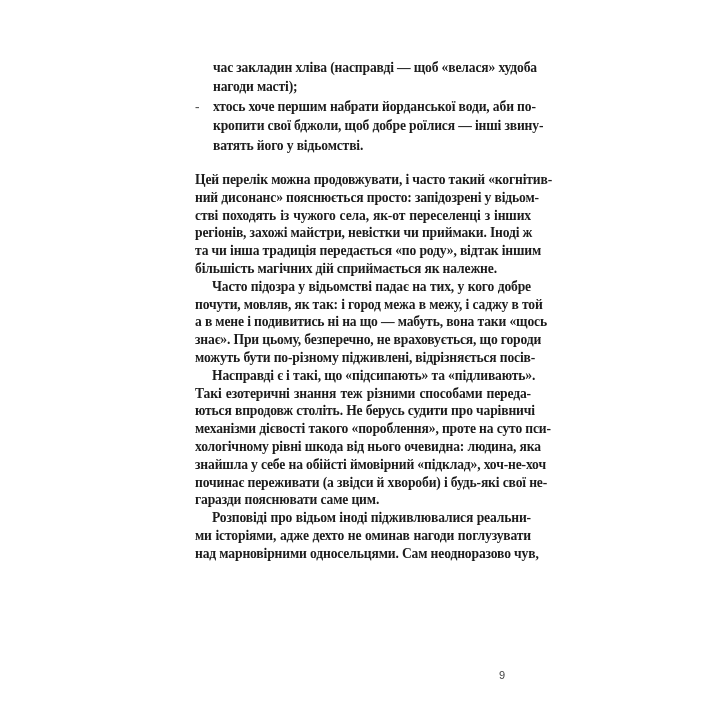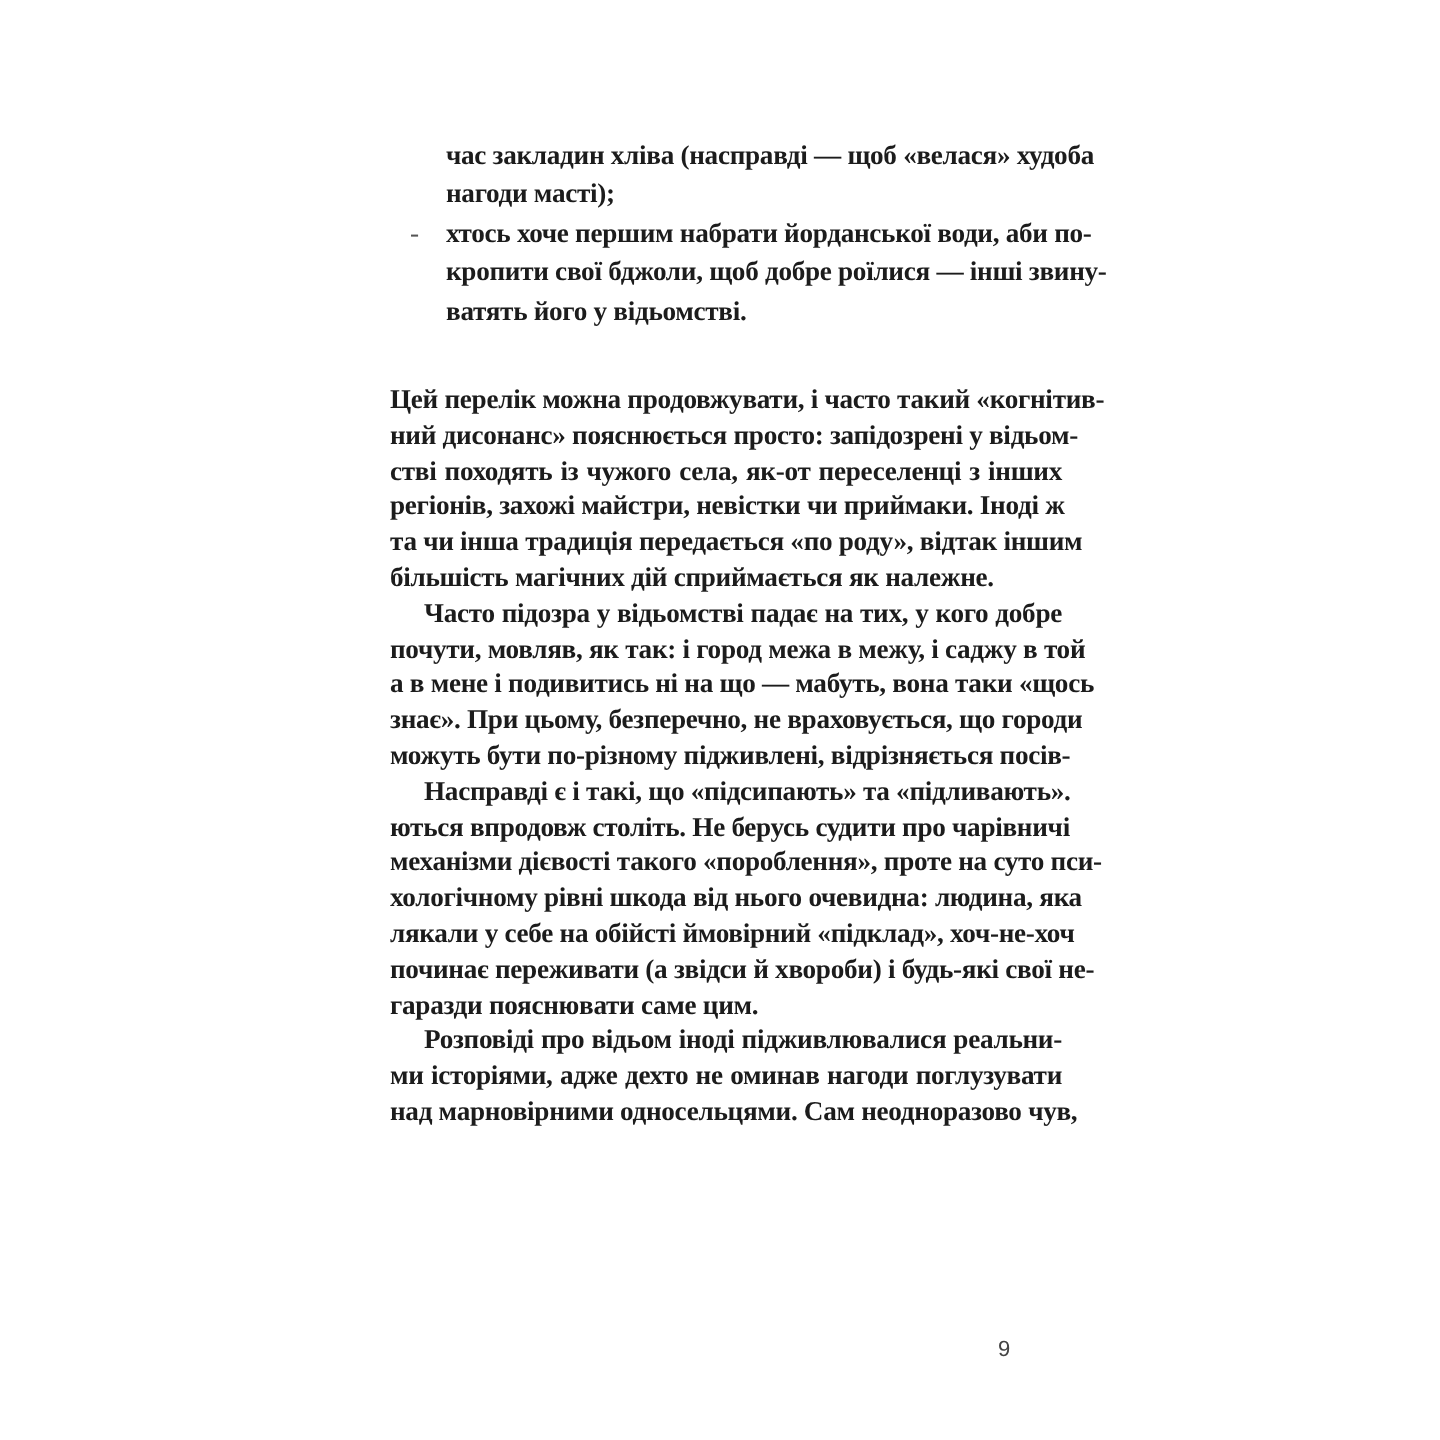--- a/index.html
+++ b/index.html
@@ -4,21 +4,21 @@
 <style>
   html, body { margin: 0; padding: 0; }
   body {
     width: 720px; height: 720px; background: #ffffff; position: relative; overflow: hidden;
     font-family: "Liberation Serif", "DejaVu Serif", serif;
     color: #1c1c1c;
   }
   .page {
     position: absolute; left: 195px; top: 58px; width: 336px;
   }
-  .list { margin: 10px; padding: 0; list-style: none; }
+  .list { margin: 0; padding: 0; list-style: none; }
   .list-item {
     position: relative; padding-left: 18px;
     font-size: 13.6px; line-height: 19.4px; text-align: justify; text-align-last: left;
   }
   .dash {
     position: absolute; left: 0; top: 0; color: #555;
   }
   .line {
     display: block; white-space: nowrap; text-align: justify; text-align-last: justify;
     font-size: 13.6px; height: 17.8px; line-height: 17.8px; letter-spacing: -0.15px;
@@ -64,24 +64,25 @@
   <div class="paragraph">
     <span class="line indent">Часто підозра у відьомстві падає на тих, у кого добре</span>
     <span class="line">почути, мовляв, як так: і город межа в межу, і саджу в той</span>
     <span class="line">а в мене і подивитись ні на що — мабуть, вона таки «щось</span>
     <span class="line">знає». При цьому, безперечно, не враховується, що городи</span>
     <span class="line">можуть бути по-різному підживлені, відрізняється посів-</span>
   </div>
 
   <div class="paragraph">
     <span class="line indent">Насправді є і такі, що «підсипають» та «підливають».</span>
+    <span class="line">Такі езотеричні знання теж різними способами переда-</span>
     <span class="line">ються впродовж століть. Не берусь судити про чарівничі</span>
     <span class="line">механізми дієвості такого «пороблення», проте на суто пси-</span>
     <span class="line">хологічному рівні шкода від нього очевидна: людина, яка</span>
-    <span class="line">лякали у себе на обійсті ймовірний «підклад», хоч-не-хоч</span>
+    <span class="line">знайшла у себе на обійсті ймовірний «підклад», хоч-не-хоч</span>
     <span class="line">починає переживати (а звідси й хвороби) і будь-які свої не-</span>
     <span class="line last">гаразди пояснювати саме цим.</span>
   </div>
 
   <div class="paragraph">
     <span class="line indent">Розповіді про відьом іноді підживлювалися реальни-</span>
     <span class="line">ми історіями, адже дехто не оминав нагоди поглузувати</span>
     <span class="line">над марновірними односельцями. Сам неодноразово чув,</span>
   </div>
 </div>

